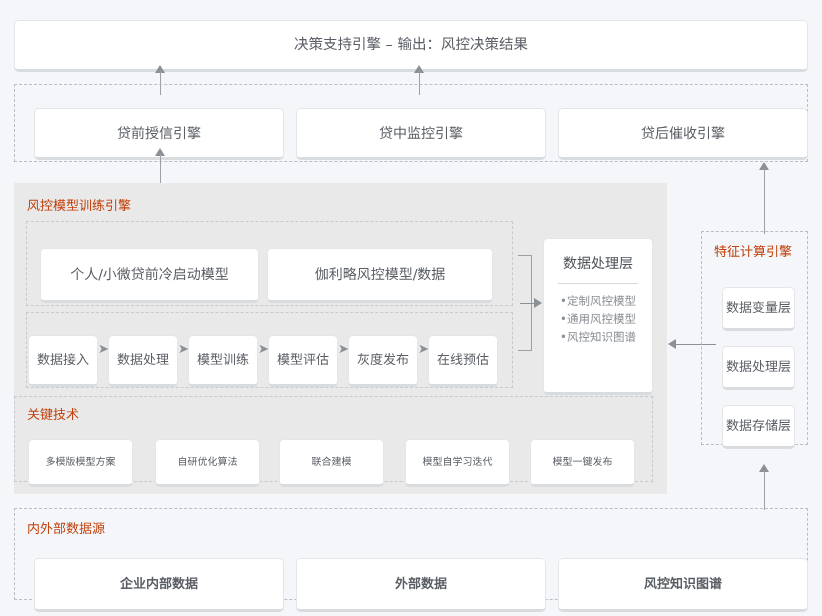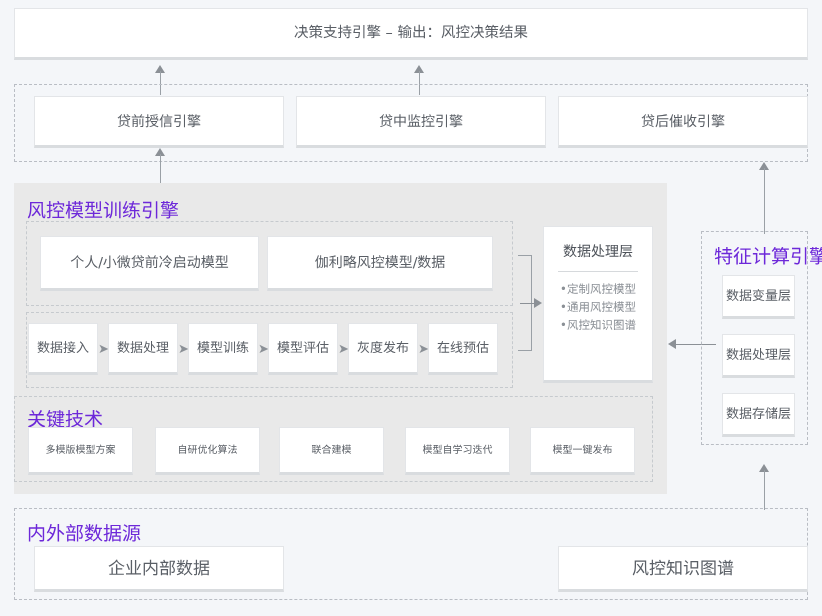--- a/index.html
+++ b/index.html
@@ -27,39 +27,40 @@
     background: #ffffff;
     border: 1px solid #e3e5e8;
     border-bottom: 3px solid #d9dcdf;
     box-sizing: border-box;
     display: flex;
     align-items: center;
     justify-content: center;
     text-align: center;
     color: #5a5f66;
     line-height: 1.45;
-    border-radius: 0;
+    border-radius: 5px;
+    margin-top: 12px;
   }
 
   
   .dashed {
     position: absolute;
     border: 1px dashed #b9bdc4;
     box-sizing: border-box;
     background: transparent;
   }
   .dashed-light {
     position: absolute;
     border: 1px dashed #c6cace;
     box-sizing: border-box;
   }
   .group-label {
     position: absolute;
-    font-size: 19px;
-    color: #6d28d9;
+    font-size: 13px;
+    color: #c2410c;
     white-space: nowrap;
   }
 
   
   .panel {
     position: absolute;
     background: #e9e9e9;
     box-sizing: border-box;
   }
 
@@ -158,21 +159,21 @@
   #feature-group { left: 701px; top: 231px; width: 107px; height: 214px; }
   #feature-label { left: 714px; top: 241px; }
   .feature-card { left: 722px; width: 73px; height: 44px; font-size: 13px; }
   #feature-card-0 { top: 275px; }
   #feature-card-1 { top: 334px; }
   #feature-card-2 { top: 393px; }
 
   
   #datasource-group { left: 14px; top: 508px; width: 794px; height: 92px; }
   #datasource-label { left: 27px; top: 518px; }
-  .ds-card { top: 546px; height: 46px; width: 250px; font-size: 17px; }
+  .ds-card { top: 546px; height: 54px; width: 250px; font-size: 13px; font-weight: bold; }
   #ds-card-0 { left: 34px; }
   #ds-card-1 { left: 296px; }
   #ds-card-2 { left: 558px; }
 
   
   .v-arrow {
     position: absolute;
     width: 11px;
     overflow: visible;
   }
@@ -319,15 +320,16 @@
   <div class="card feature-card" id="feature-card-2">数据存储层</div>
 
   <div class="v-arrow" style="left:759px; top:464px; height:46px;">
     <span class="head"></span>
     <span class="shaft"></span>
   </div>
 
   <div class="dashed" id="datasource-group"></div>
   <div class="group-label" id="datasource-label">内外部数据源</div>
   <div class="card ds-card" id="ds-card-0">企业内部数据</div>
+  <div class="card ds-card" id="ds-card-1">外部数据</div>
   <div class="card ds-card" id="ds-card-2">风控知识图谱</div>
 
 </div>
 
 </body></html>

